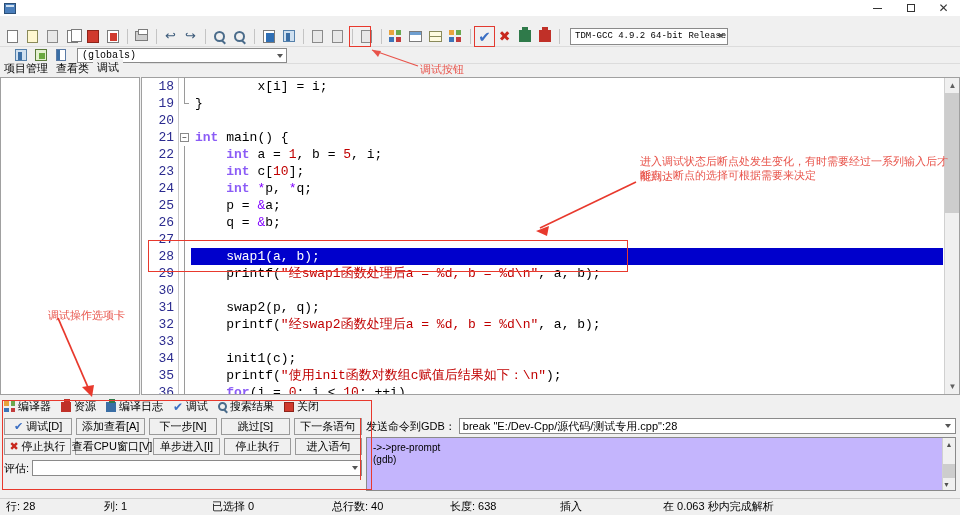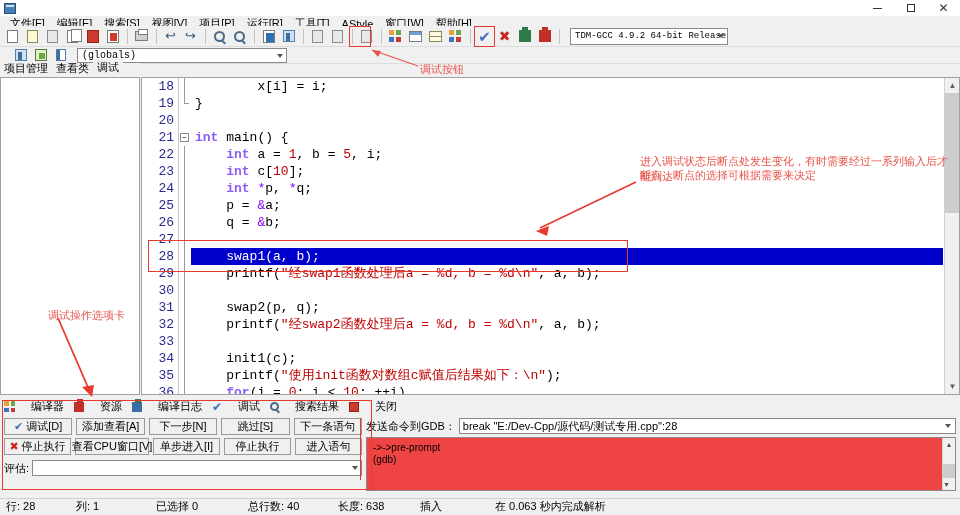--- a/index.html
+++ b/index.html
@@ -210,21 +210,21 @@
     position: absolute; left: 0; top: 15px; width: 15px; height: 120px; background: #cdcdcd;
   }
 
   
   .bottom-panel {
     position: absolute; left: 0; top: 398px; width: 960px; height: 98px;
     background: #f0f0f0;
   }
   .bp-tabs { display: flex; align-items: center; height: 17px; padding-left: 4px; }
   .bp-tab {
-    display: flex; align-items: center; font-size: 11px; margin-right: 10px; color: #000; gap: 13px;
+    display: flex; align-items: center; font-size: 11px; margin-right: 10px; color: #000;
   }
   .bp-tab .tico { margin-right: 3px; display: inline-block; }
   .bp-tab.active { font-weight: normal; }
   .bp-body { display: flex; height: 80px; }
   .bp-left {
     width: 366px; padding: 3px 0 0 4px;
   }
   .btn-row { display: flex; margin-bottom: 3px; }
   .dbg-btn {
     height: 17px; margin-right: 4px; background: #f0f0f0;
@@ -251,37 +251,37 @@
     flex: 1; height: 16px; background: #ffffff; border: 1px solid #8a8a8a;
     font-size: 11px; display: flex; align-items: center; padding-left: 3px;
     position: relative; color: #000;
   }
   .gdb-input .caret {
     position: absolute; right: 4px; top: 5px;
     border-left: 3px solid transparent; border-right: 3px solid transparent;
     border-top: 4px solid #555;
   }
   .gdb-console {
-    margin-top: 3px; height: 54px; background: #ef4444; border: 1px solid #8a8a8a;
+    margin-top: 3px; height: 54px; background: #c4b5fd; border: 1px solid #8a8a8a;
     font-size: 10px; font-family: "Liberation Sans", sans-serif; color: #000;
     padding: 4px 0 0 6px; position: relative; overflow: hidden;
   }
   .gdb-console .cline { line-height: 12px; }
   .console-sb {
     position: absolute; right: 0; top: 0; width: 13px; height: 100%;
     background: #f0f0f0; border-left: 1px solid #d0d0d0;
   }
   .console-sb .a { height: 12px; display:flex; align-items:center; justify-content:center; font-size:7px; color:#505050;}
   .console-sb .t { position:absolute; bottom: 12px; left:0; width: 13px; height: 14px; background:#cdcdcd; }
 
   
   .statusbar {
     position: absolute; left: 0; top: 498px; width: 960px; height: 16px;
     background: #f0f0f0; border-top: 1px solid #d0d0d0;
-    display: flex; align-items: center; font-size: 11px; color: #000;
+    display: flex; align-items: center; font-size: 11px; color: #000; gap: 28px;
   }
   .sb-cell { padding: 0 6px; white-space: nowrap; }
 
   
   .anno { position: absolute; color: #e8534a; font-size: 11px; pointer-events: none; }
   .red-box { position: absolute; border: 1.5px solid #e8392d; pointer-events: none; }
   svg.anno-svg { position: absolute; left: 0; top: 0; width: 960px; height: 515px; pointer-events: none; }
 </style>
 </head>
 <body>
@@ -296,32 +296,20 @@
         </div>
       <div class="winbtn">
           <i class="glyph-max"></i>
         </div>
       <div class="winbtn close">
           <i class="glyph-close">✕</i>
         </div>
     </div>
   </div>
 
-  <div class="menubar">
-    <div class="menu-item">文件[F]</div>
-    <div class="menu-item">编辑[E]</div>
-    <div class="menu-item">搜索[S]</div>
-    <div class="menu-item">视图[V]</div>
-    <div class="menu-item">项目[P]</div>
-    <div class="menu-item">运行[R]</div>
-    <div class="menu-item">工具[T]</div>
-    <div class="menu-item">AStyle</div>
-    <div class="menu-item">窗口[W]</div>
-    <div class="menu-item">帮助[H]</div>
-  </div>
 
   <div class="toolbar1">
     <div class="tb-btn">
         <i class="ic ic-page"></i>
       </div>
     <div class="tb-btn">
         <i class="ic ic-page-y"></i>
       </div>
     <div class="tb-btn">
         <i class="ic ic-page-b"></i>

